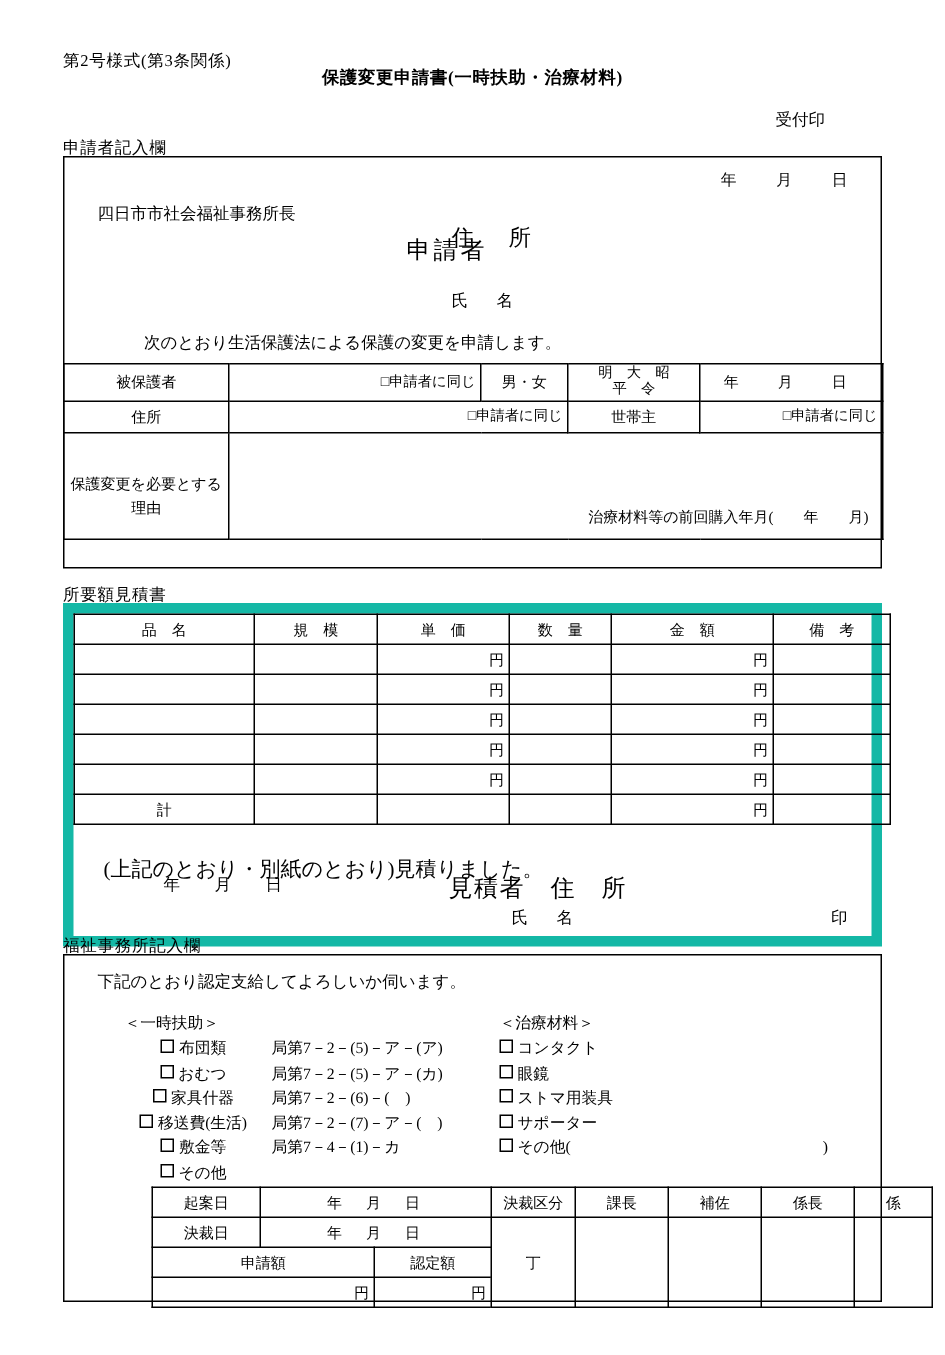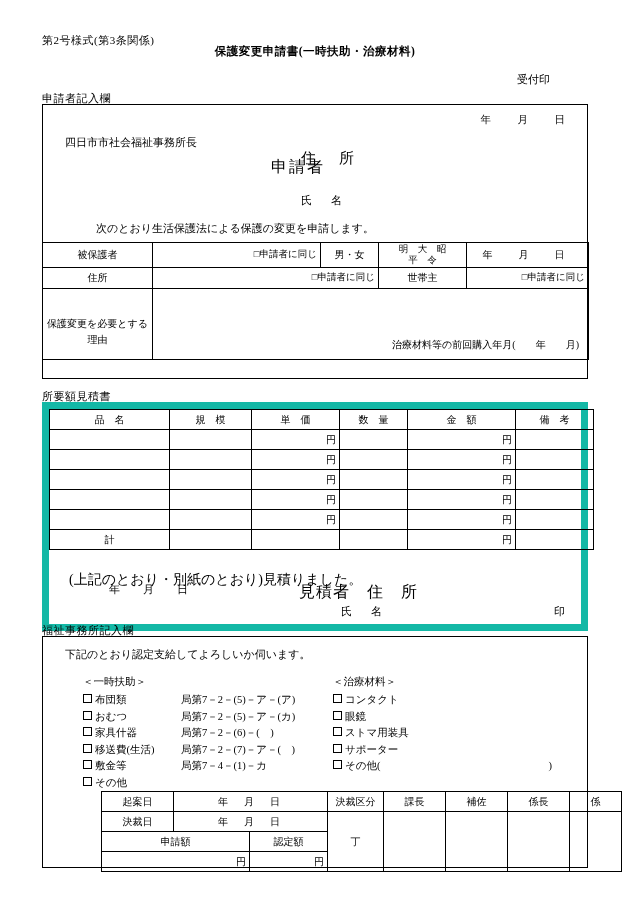--- a/index.html
+++ b/index.html
@@ -233,21 +233,21 @@
     width: 7px;
     height: 7px;
     border: 1px solid #000;
     margin-right: 3px;
     vertical-align: 0px;
   }
   .opt .ref {
     display: inline-block;
     margin-left: 6px;
   }
-  .optrow { display: flex; }
+  .optrow { display: flex; text-align: center; }
   .optrow .nm { width: 92px; }
 
   
   #approval {
     position: absolute;
     left: 58px;
     top: 154px;
     width: 470px;
   }
   #approval td {

